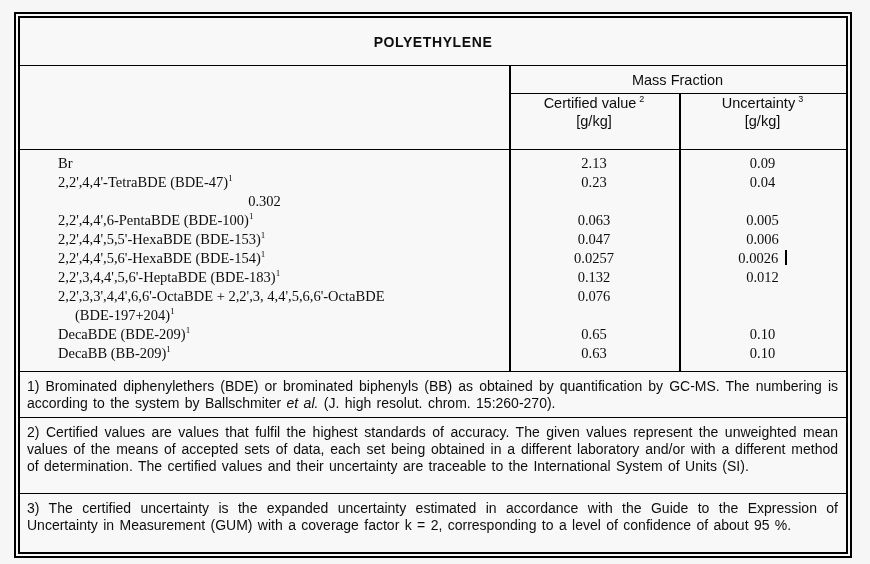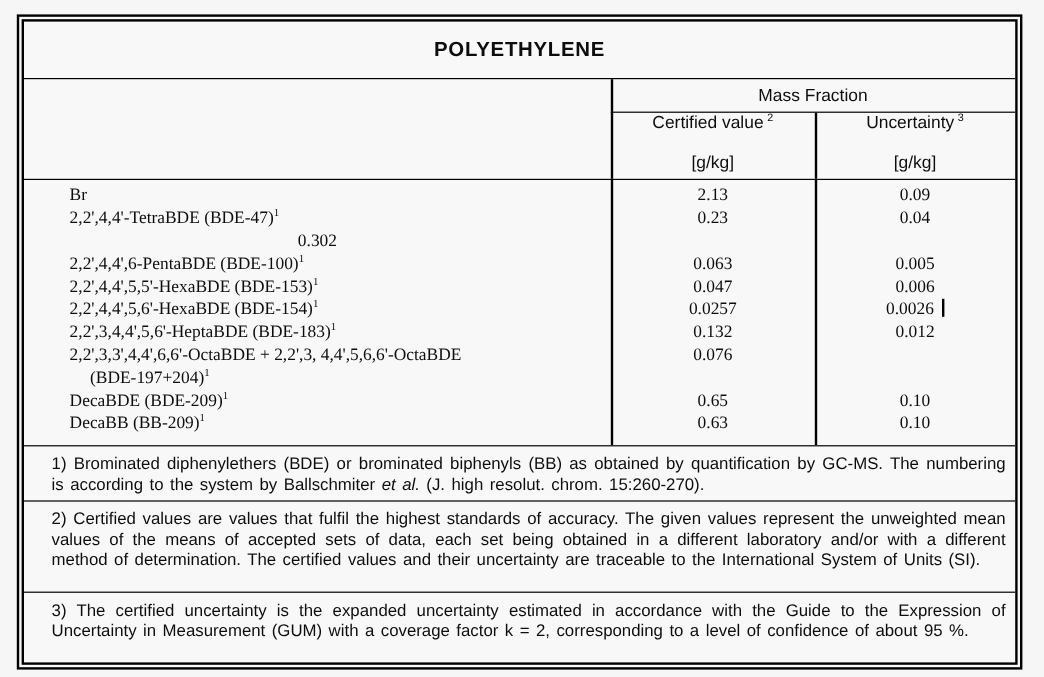--- a/index.html
+++ b/index.html
@@ -19,21 +19,21 @@
     border: 6px double #000;
     background: #f8f8f8;
   }
 
   
   .title-row {
     height: 47px;
     border-bottom: 1.5px solid #000;
     box-sizing: content-box;
     display: flex; align-items: center; justify-content: center;
-    font-weight: bold; font-size: 17px; letter-spacing: .6px;
+    font-weight: bold; font-size: 14px; letter-spacing: .6px;
     white-space: nowrap;
   }
 
   
   .head {
     position: relative;
     display: grid;
     grid-template-columns: 489px 170px 1fr;
     grid-template-rows: 28px 54.5px;
     height: 82.5px;
@@ -44,21 +44,21 @@
   .head .blank { grid-row: 1 / 3; grid-column: 1; }
   .head .group {
     grid-row: 1; grid-column: 2 / 4;
     border-bottom: 1.5px solid #000;
     display: flex; align-items: center; justify-content: center;
     white-space: nowrap;
     text-align: right;
   }
   .head .colhead {
     grid-row: 2;
-    display: flex; flex-direction: column; align-items: center; justify-content: space-between;
+    display: flex; flex-direction: column; align-items: center; justify-content: flex-start;
     line-height: 18px; white-space: nowrap; padding-bottom: 4px;
   }
   .head .colhead.cert { grid-column: 2; }
   .head .colhead.unc  { grid-column: 3; }
   sup { font-size: 9px; line-height: 0; }
   .hsup { margin-left: 3px; }
 
   
   .tbody {
     position: relative;
@@ -81,21 +81,21 @@
   .val-cell { text-align: center; line-height: 19px; white-space: nowrap; }
   .caret {
     display: inline-block; width: 1.5px; height: 15px;
     background: #000; margin-left: 7px; vertical-align: -2px;
   }
 
   
   .footnote {
     box-sizing: border-box;
     border-top: 1.5px solid #000;
-    padding: 6px 8px 0 23px;
+    padding: 6px 8px 0 7px;
     font-size: 14px; line-height: 17px;
     text-align: justify;
     word-spacing: 1.5px;
     overflow: hidden;
   }
   .fn1 { height: 46px; }
   .fn2 { height: 76px; }
   .fn3 { height: 73px; }
   .it { font-style: italic; }
 </style>

